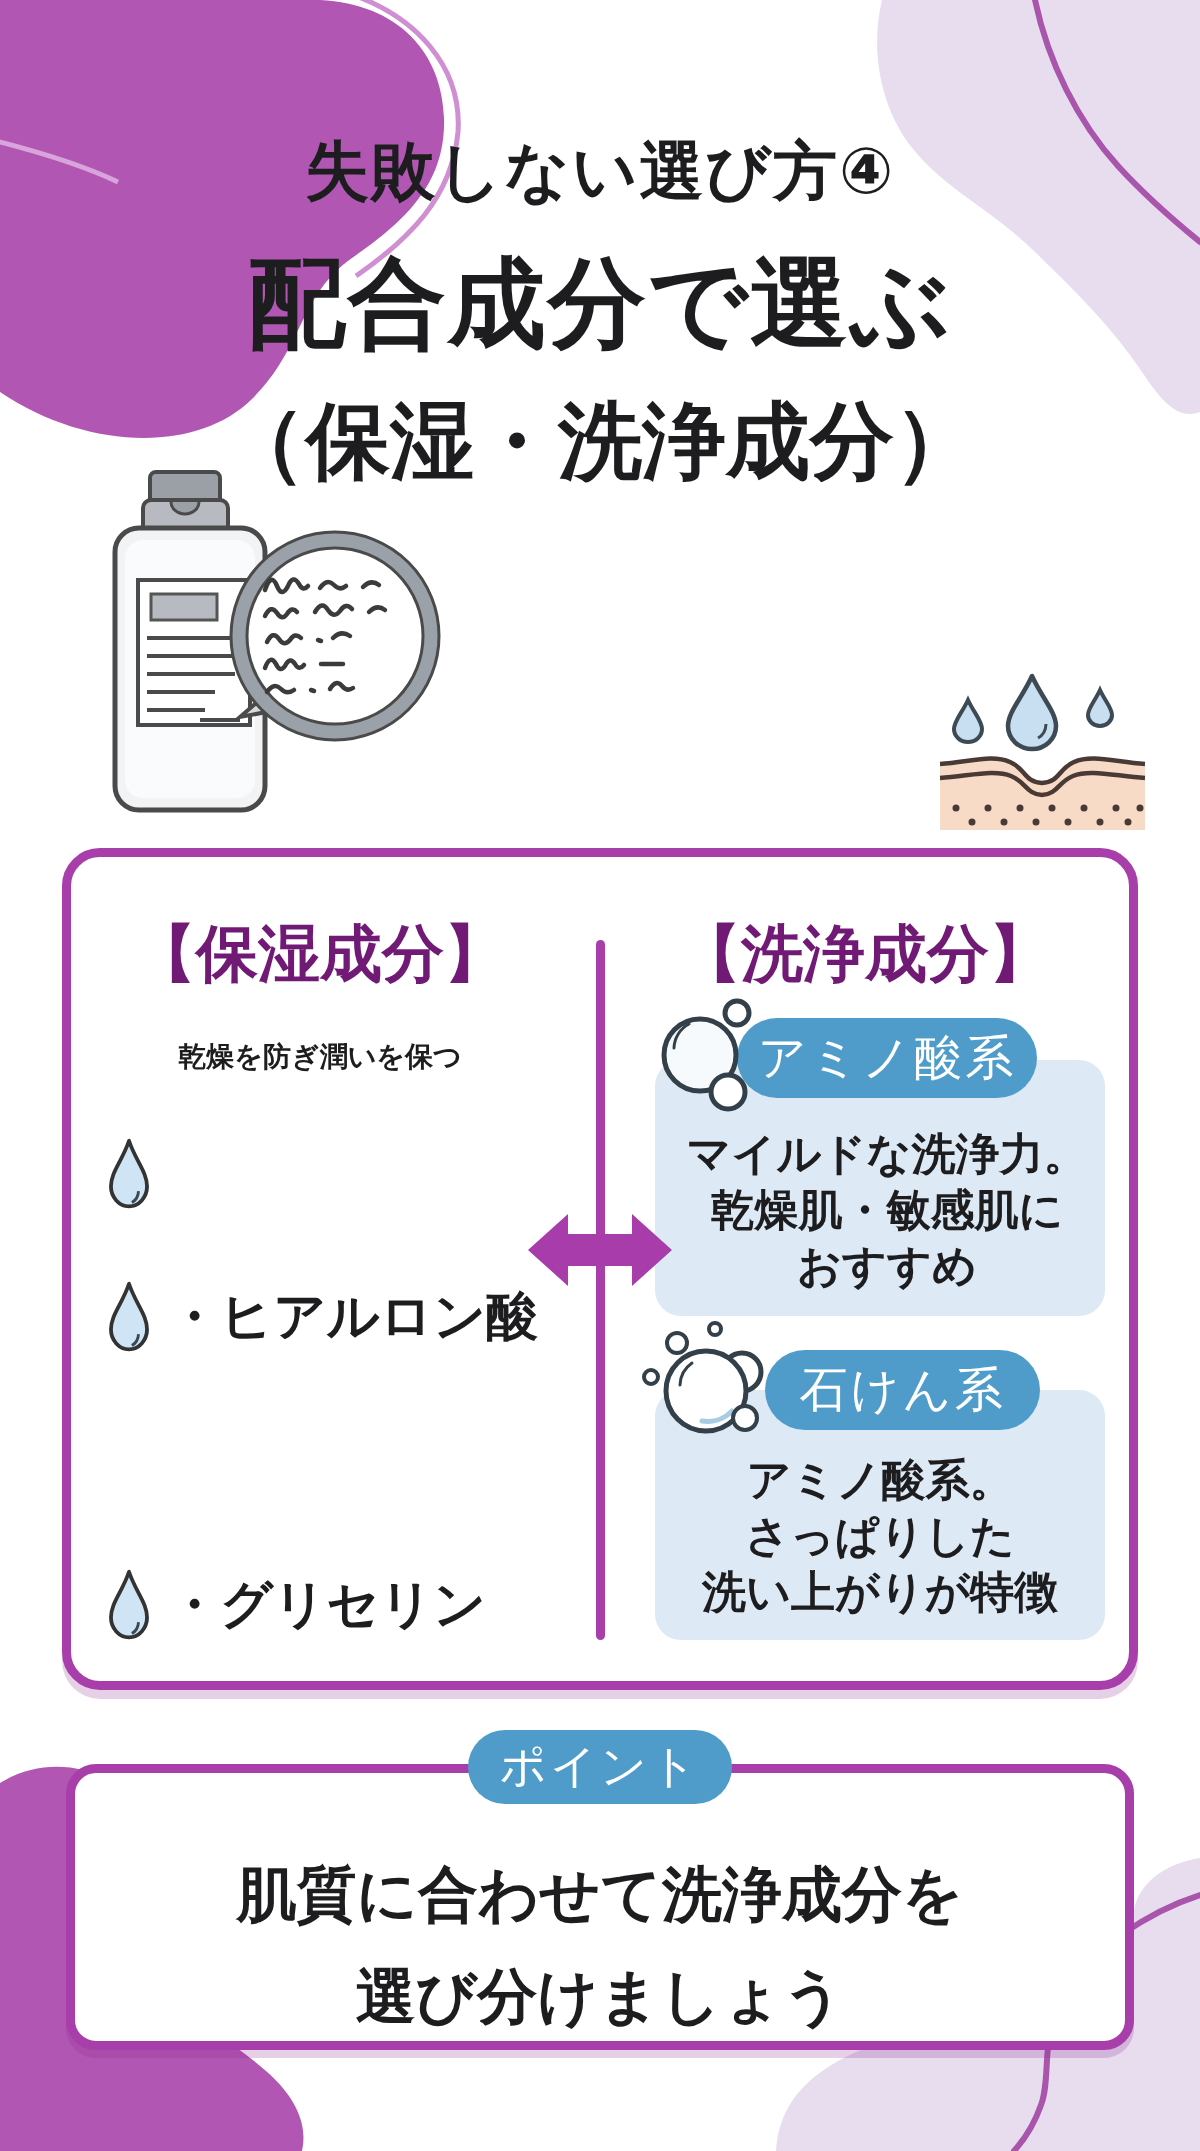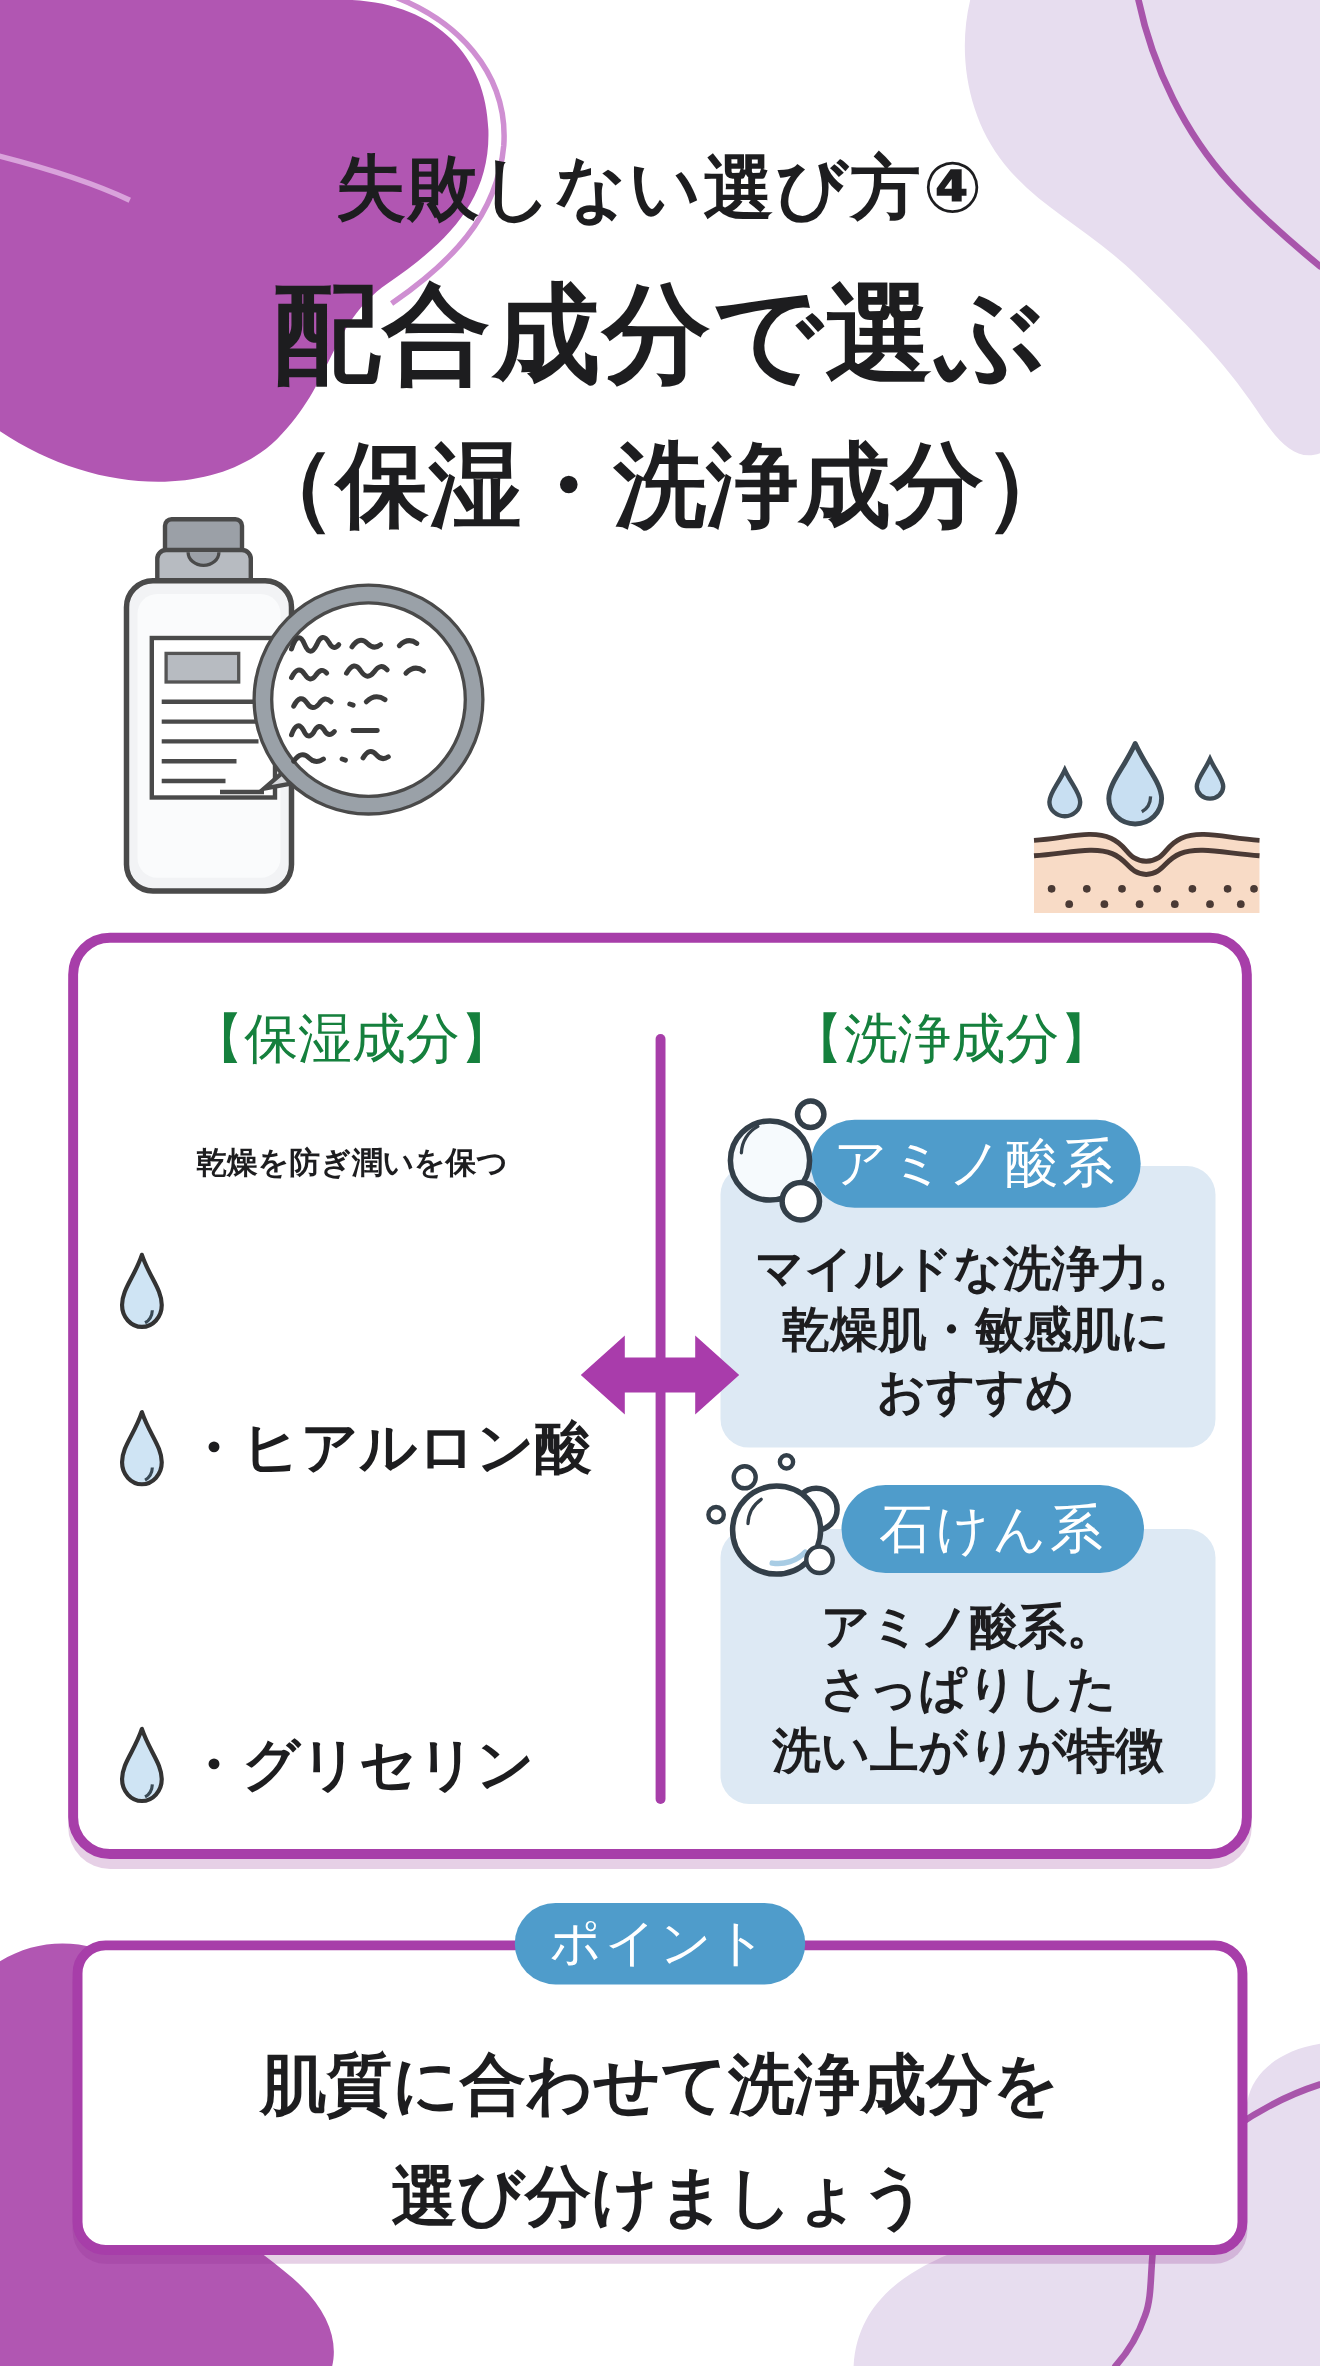--- a/index.html
+++ b/index.html
@@ -17,21 +17,21 @@
   .title-sub{font-size:84px;font-weight:bold;margin-top:14px;}
 
   
   .intro-text{left:452px;top:522px;width:640px;font-size:54px;font-weight:bold;line-height:76px;z-index:1;}
 
   
   .main-panel{left:62px;top:848px;width:1076px;height:842px;background:#fff;
     border:9px solid #a73ea9;border-radius:38px;box-sizing:border-box;z-index:1;
     box-shadow:0 9px 0 rgba(140,40,140,0.22);}
   .divider{left:596px;top:940px;width:9px;height:700px;background:#a73ea9;border-radius:5px;z-index:2;}
-  .col-header{font-size:49px;font-weight:normal;color:#15803d;text-align:center;z-index:2;}
+  .col-header{font-size:62px;font-weight:bold;color:#701a75;text-align:center;z-index:2;}
   .hdr-left{left:80px;top:912px;width:480px;}
   .hdr-right{left:640px;top:912px;width:450px;}
   .m-subtitle{left:75px;top:1038px;width:490px;text-align:center;font-size:28px;font-weight:bold;z-index:2;}
   .m-item{left:100px;display:flex;align-items:center;gap:10px;z-index:2;}
   .m-item-label{font-size:52px;font-weight:bold;}
 
   .clean-card{width:450px;background:#dde9f4;border-radius:26px;z-index:2;box-sizing:border-box;text-align:center;}
   .card-1{left:655px;top:1060px;height:256px;}
   .card-2{left:655px;top:1390px;height:250px;}
   .card-lines{font-size:44px;font-weight:bold;line-height:56px;}

